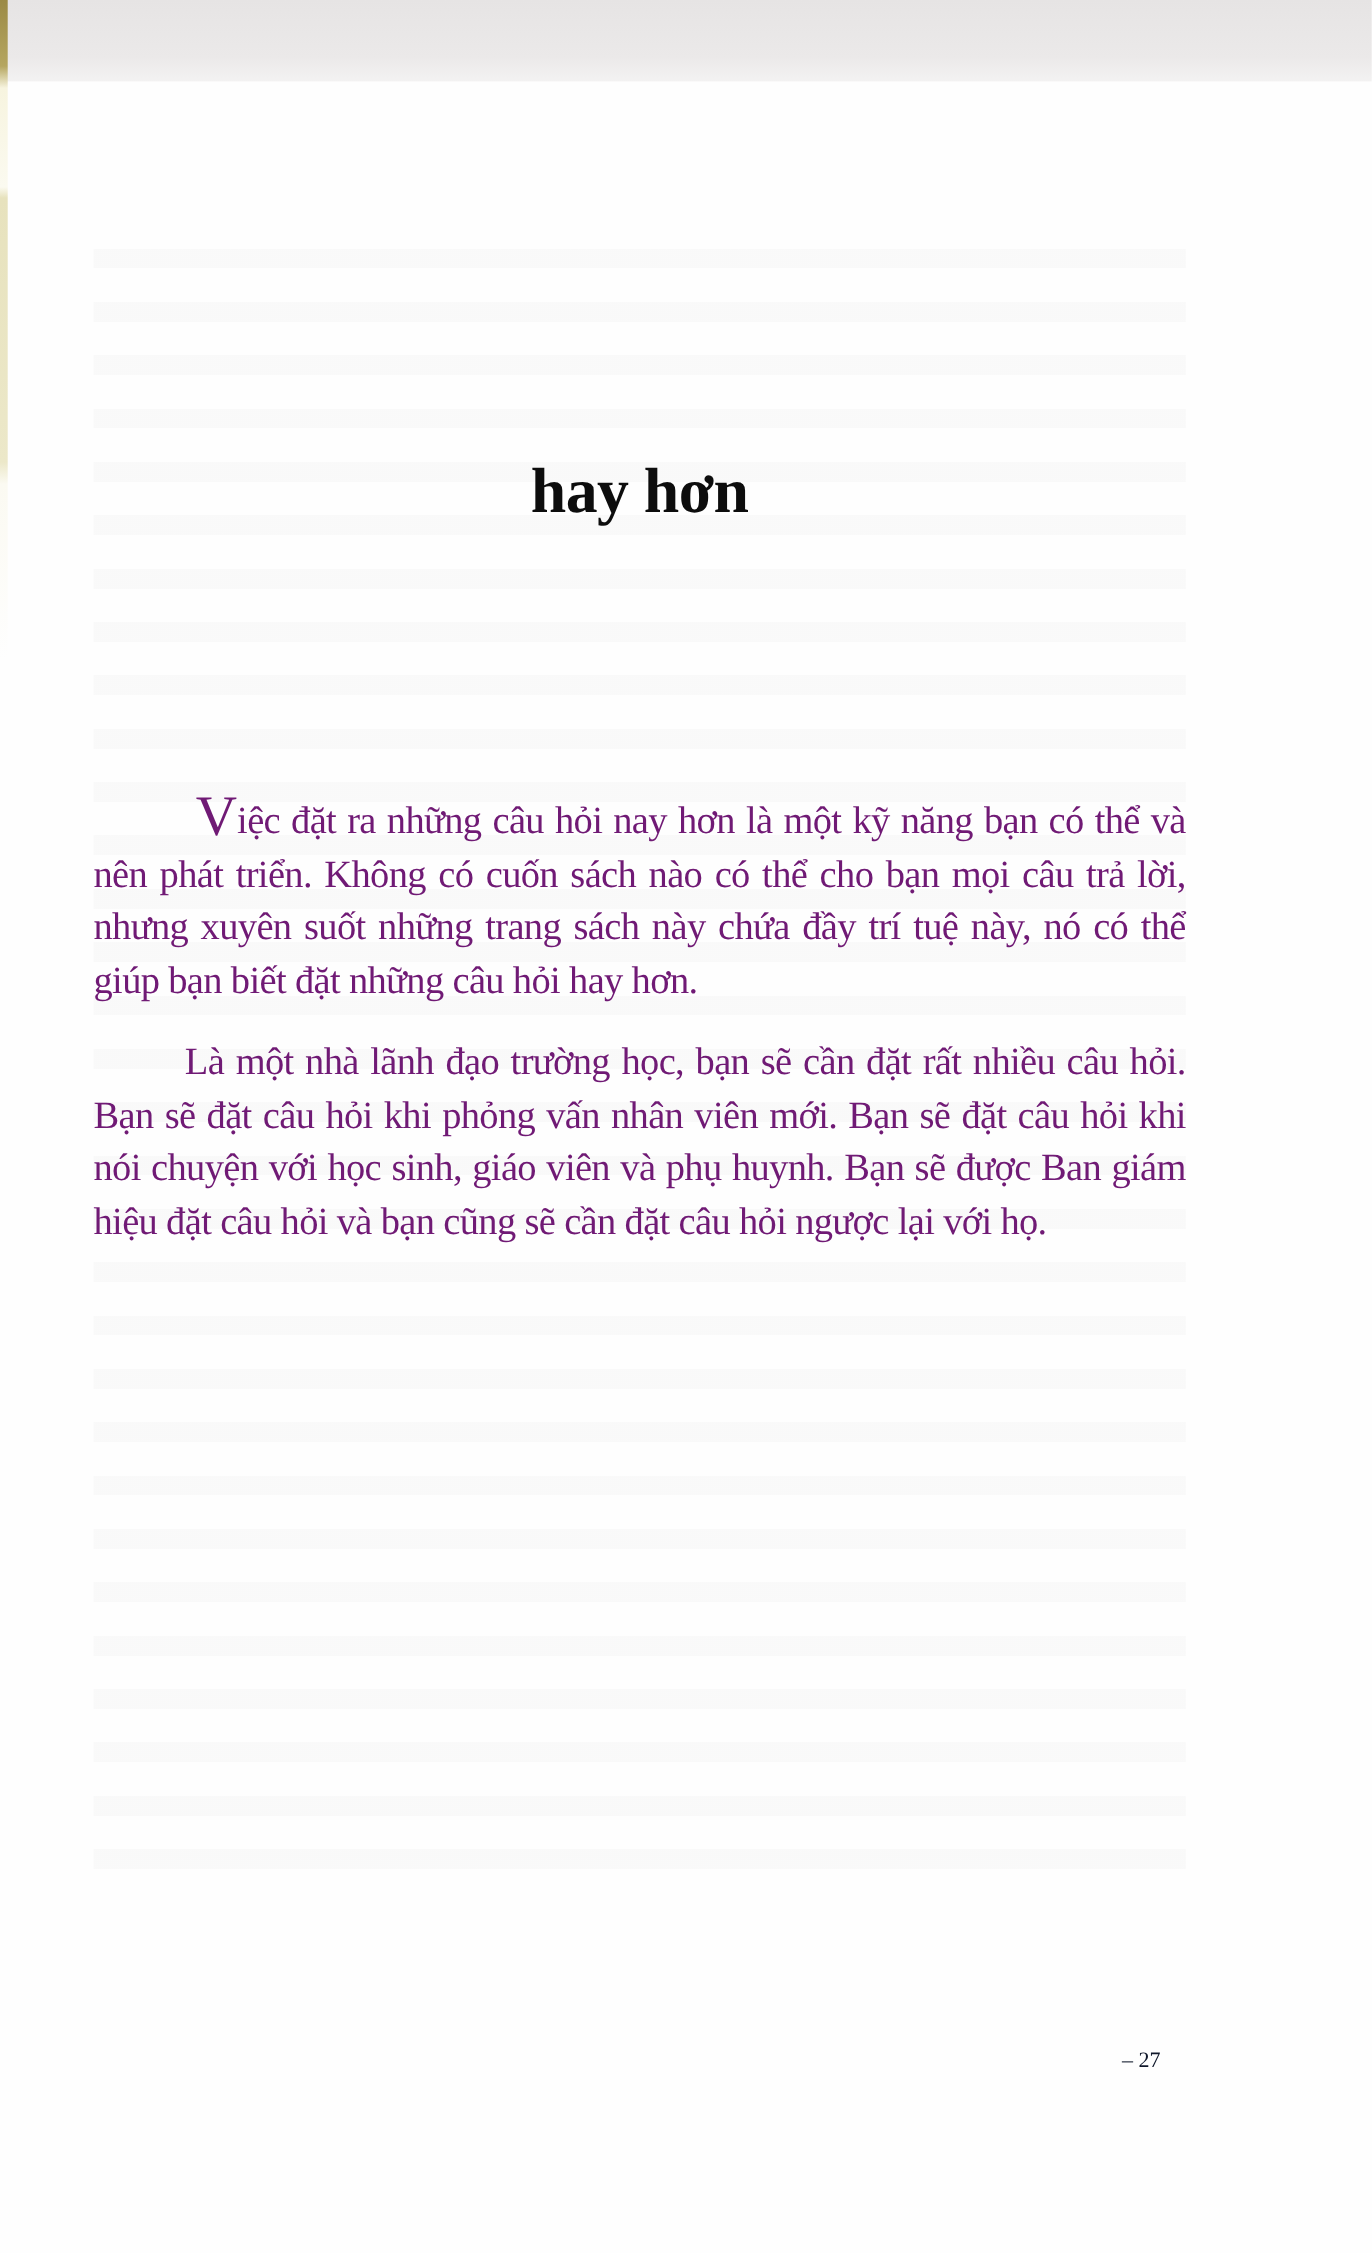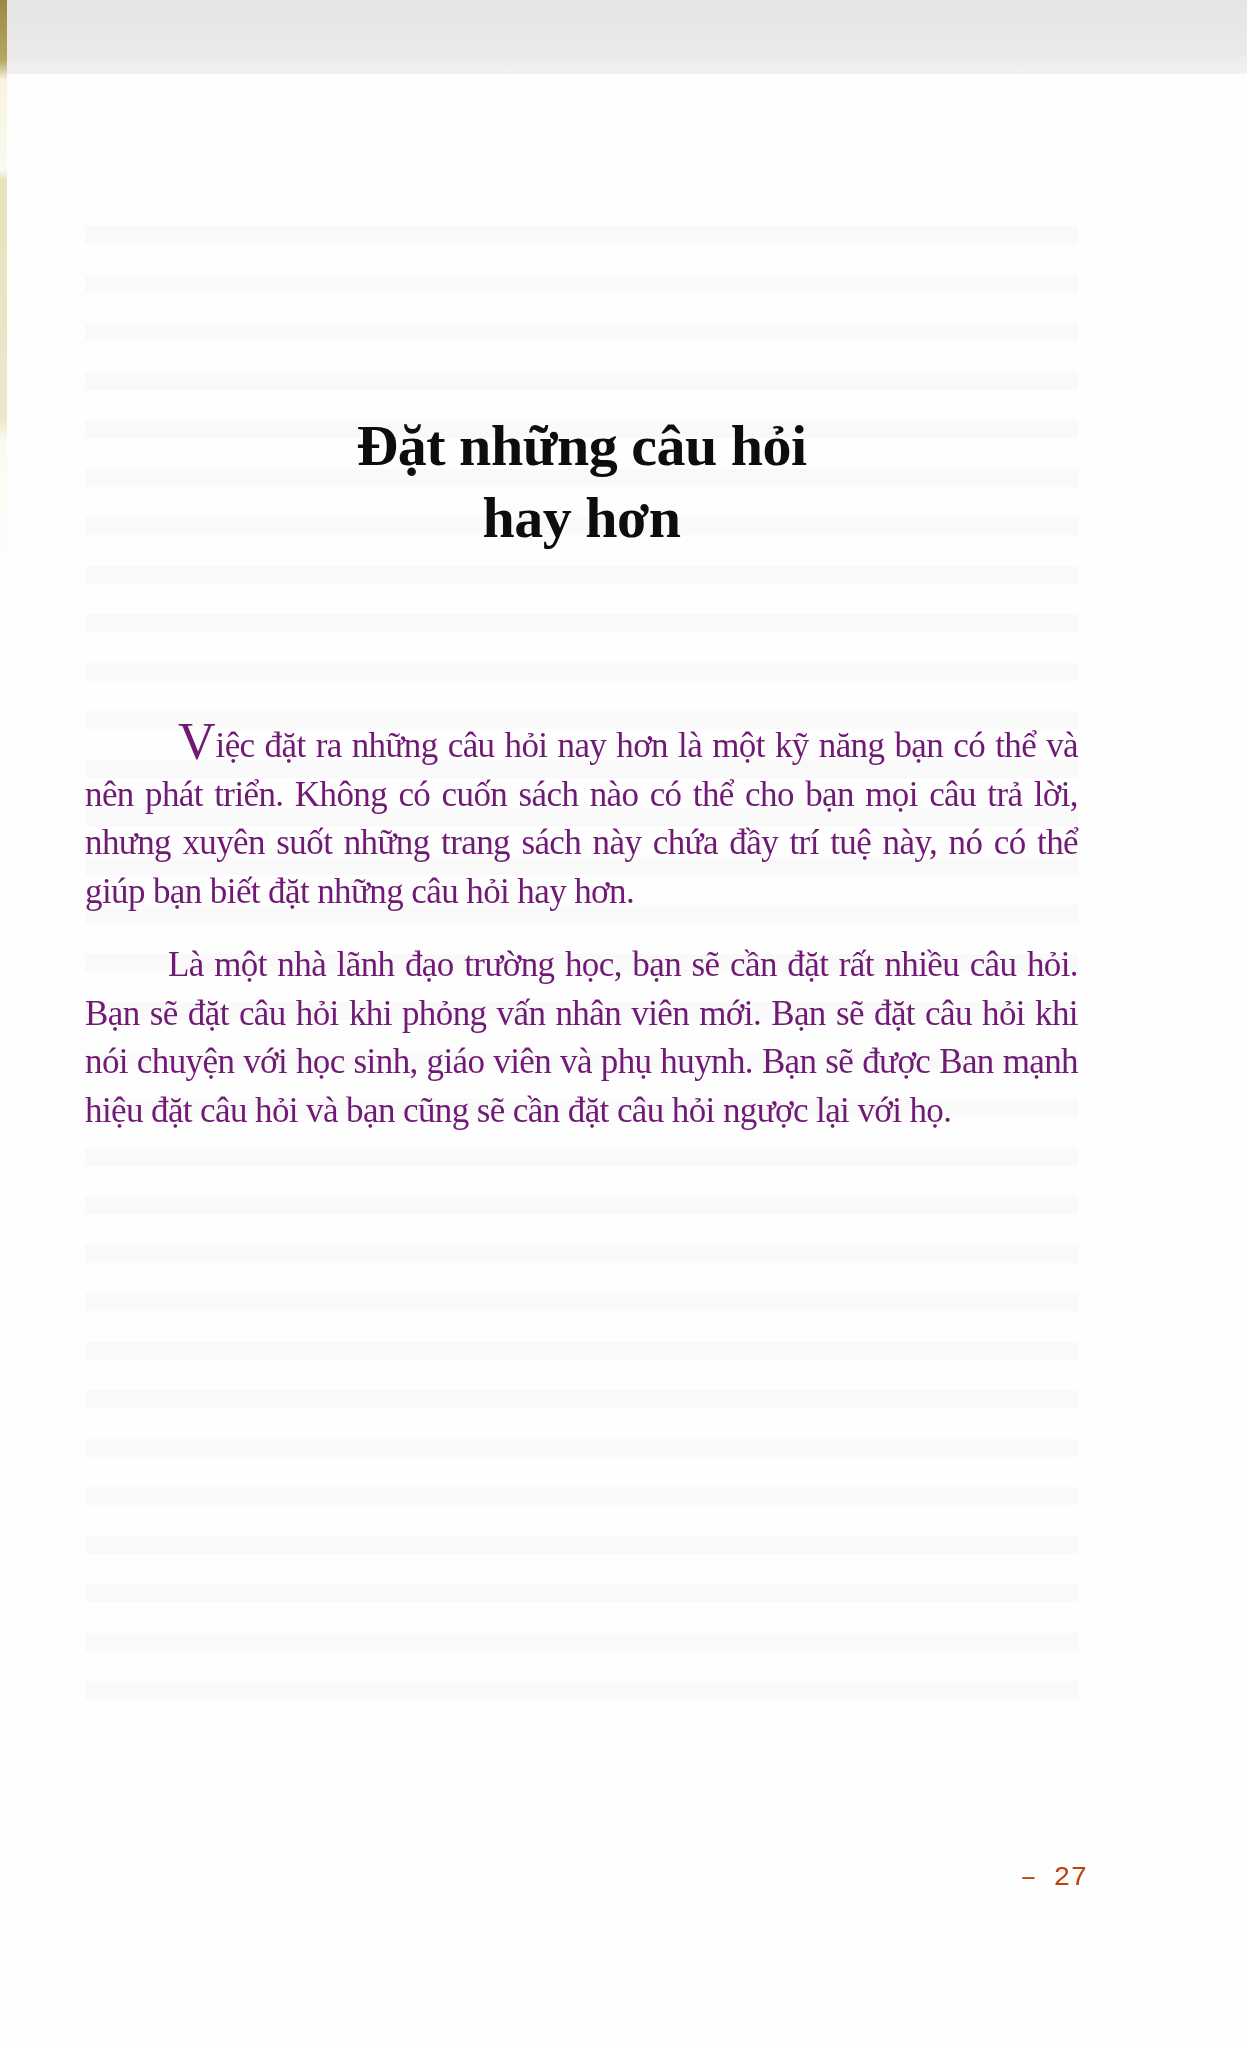--- a/index.html
+++ b/index.html
@@ -72,23 +72,23 @@
     .drop-v {
       font-size: 52px;
       line-height: 40px;
       letter-spacing: 0;
       vertical-align: -2px;
     }
     .page-number {
       position: absolute;
       left: 1020px;
       top: 1862px;
-      font-family: Liberation Mono, monospace;
-      font-size: 28px;
-      color: #c2410c;
+      font-family: Liberation Serif, serif;
+      font-size: 20px;
+      color: #0f172a;
       white-space: nowrap;
     }
     .show-through {
       position: absolute;
       left: 85px;
       top: 200px;
       width: 993px;
       height: 1500px;
       pointer-events: none;
       background:
@@ -103,23 +103,22 @@
   </style>
 </head>
 <body>
 
 <div class="top-band"></div>
 <div class="left-strip"></div>
 <div class="show-through"></div>
 
 <div class="page">
   <h1 class="chapter-title">
-    <span>Đặt những câu hỏi</span>
     <span>hay hơn</span>
   </h1>
 
   <div class="body-text">
     <p class="para first"><span class="drop-v">V</span><span>iệc đặt ra những câu hỏi nay hơn là một kỹ năng bạn có thể và nên phát triển. Không có cuốn sách nào có thể cho bạn mọi câu trả lời, nhưng xuyên suốt những trang sách này chứa đầy trí tuệ này, nó có thể giúp bạn biết đặt những câu hỏi hay hơn.</span></p>
-    <p class="para">Là một nhà lãnh đạo trường học, bạn sẽ cần đặt rất nhiều câu hỏi. Bạn sẽ đặt câu hỏi khi phỏng vấn nhân viên mới. Bạn sẽ đặt câu hỏi khi nói chuyện với học sinh, giáo viên và phụ huynh. Bạn sẽ được Ban mạnh hiệu đặt câu hỏi và bạn cũng sẽ cần đặt câu hỏi ngược lại với họ.</p>
+    <p class="para">Là một nhà lãnh đạo trường học, bạn sẽ cần đặt rất nhiều câu hỏi. Bạn sẽ đặt câu hỏi khi phỏng vấn nhân viên mới. Bạn sẽ đặt câu hỏi khi nói chuyện với học sinh, giáo viên và phụ huynh. Bạn sẽ được Ban giám hiệu đặt câu hỏi và bạn cũng sẽ cần đặt câu hỏi ngược lại với họ.</p>
   </div>
 </div>
 
 <div class="page-number">– 27</div>
 
 </body></html>

